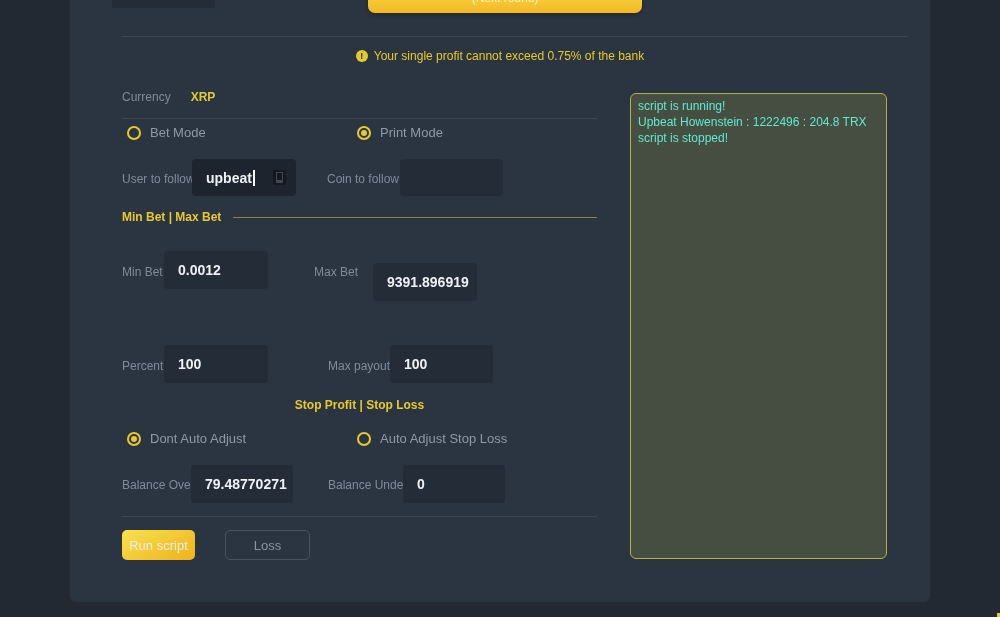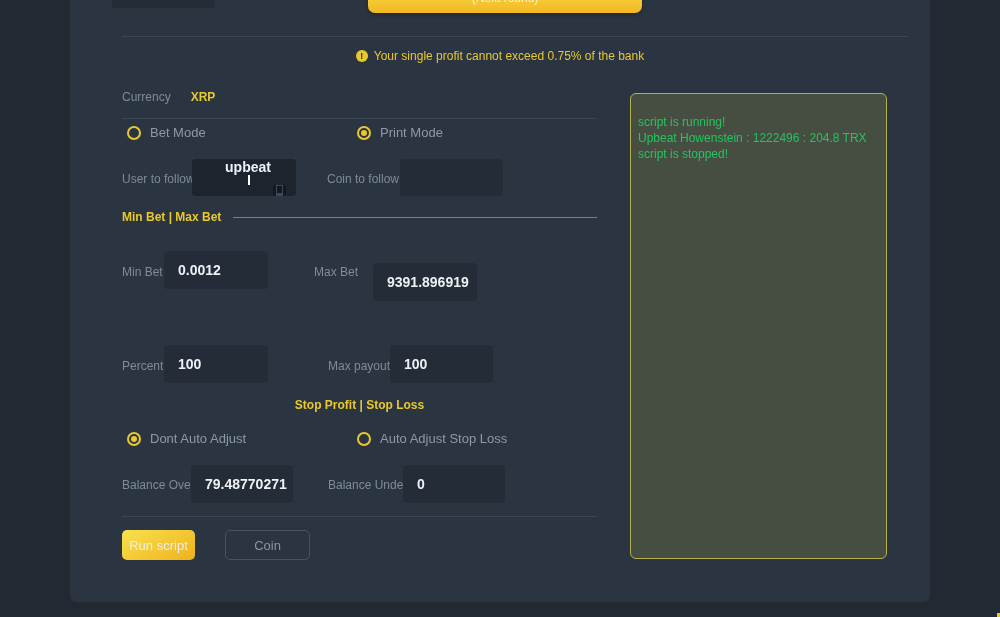--- a/index.html
+++ b/index.html
@@ -48,21 +48,21 @@
     position:relative; flex:0 0 auto;
   }
   .radio.checked::after {
     content:''; position:absolute; inset:2px; background:#e8c92d; border-radius:50%;
   }
   .radio-label { color:#8e99a6; font-size:13px; }
   .tinput {
     position:absolute; background:#242c38; border:none; border-radius:4px;
     color:#eef2f5; font-weight:bold; font-size:14px; padding:0 6px 0 14px;
     font-family:"Liberation Sans", sans-serif; outline:none;
-    display:flex; align-items:center;flex-direction:column;
+    display:flex; align-items:center;
   }
   input.tinput { display:block; }
   .tinput.focused { background:#1d242e; }
   .caret { width:2px; height:16px; background:#ffffff; margin-left:1px; }
   .kbd-icon {
     margin-left:auto; margin-right:4px; width:13px; height:15px;
     background:#14181f; border-radius:2px;
     display:flex; align-items:center; justify-content:center;
   }
   .kbd-icon::after {
@@ -82,21 +82,21 @@
   }
   .close-btn {
     position:absolute; left:155px; top:530px; width:85px; height:30px;
     background:transparent; border:1px solid #49535f; border-radius:5px;
     color:#8a95a2; font-size:13px; cursor:pointer;
     font-family:"Liberation Sans", sans-serif;
   }
   .console-box {
     position:absolute; left:560px; top:93px; width:257px; height:466px;
     background:#464e42; border:1px solid #b5b148; border-radius:6px;
-    padding:20px 7px; color:#22c55e; font-size:12px; line-height:16px;
+    padding:4px 7px; color:#5eead4; font-size:12px; line-height:16px;
     overflow:hidden; resize:none;
   }
   .corner-artifact {
     position:absolute; right:0; bottom:0; width:3px; height:4px; background:#e8c92d;
   }
 </style>
 </head>
 <body>
 
 <div class="page">
@@ -169,21 +169,21 @@
     </div>
 
     <div class="label" style="left:52px; top:478px;">Balance Over</div>
     <input class="tinput" style="left: 121px; top: 465px; width: 102px; height: 38px;" value="79.48770271">
     <div class="label" style="left:258px; top:478px;">Balance Under</div>
     <input class="tinput" style="left: 333px; top: 465px; width: 102px; height: 38px;" value="0">
 
     <div class="divider" style="top:516px; left:52px; width:475px;"></div>
 
     <button class="run-btn">Run script</button>
-    <button class="close-btn">Coin</button>
+    <button class="close-btn">Loss</button>
 
     <div class="console-box">
       <div>script is running!</div>
       <div>Upbeat Howenstein : 1222496 : 204.8 TRX</div>
       <div>script is stopped!</div>
     </div>
   </div>
 
   <div class="corner-artifact"></div>
 </div>

